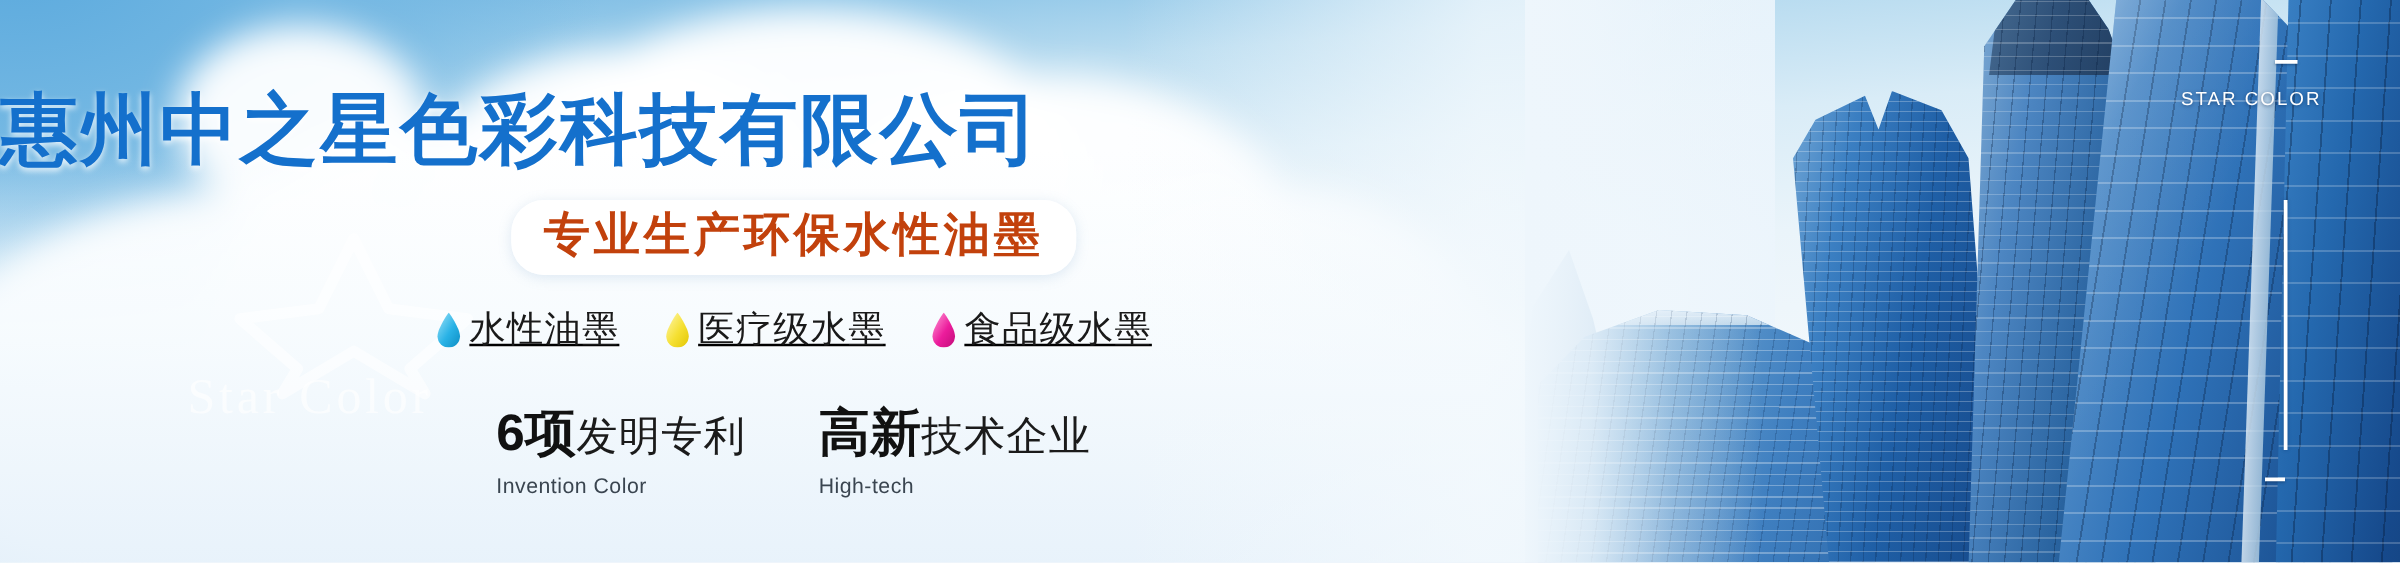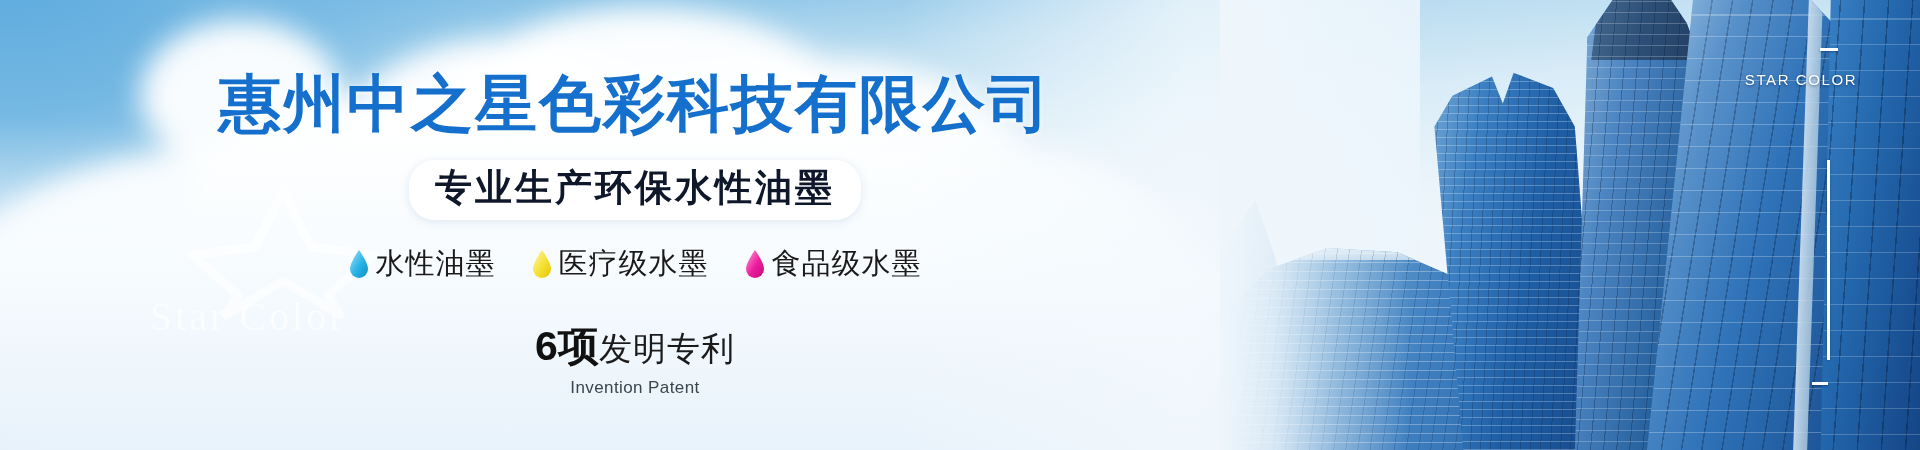--- a/index.html
+++ b/index.html
@@ -204,59 +204,59 @@
     box-shadow:0 1px 2px rgba(0,30,70,.4);
   }
 
   
   .content{
     position:absolute;left:0;top:0;width:1270px;height:450px;z-index:30;
   }
 
   .title{
     position:absolute;left:0;top:62px;width:1270px;
-    text-align:center;
+    text-align:left;
     font-size:62px;font-weight:bold;
     letter-spacing:2px;
     color:#1470cc;
     text-shadow:0 2px 5px rgba(255,255,255,.85);
     white-space:nowrap;
   }
 
   .pill{
     position:absolute;left:50%;top:160px;transform:translateX(-50%);
     background:rgba(255,255,255,.90);
     border-radius:26px;
     padding:6px 26px 10px 26px;
     box-shadow:0 2px 10px rgba(120,160,200,.22);
   }
   .pill-text{
     font-size:37px;font-weight:bold;letter-spacing:3px;
-    color:#0f172a;white-space:nowrap;line-height:44px;
+    color:#c2410c;white-space:nowrap;line-height:44px;
   }
 
   .inks{
     position:absolute;left:0;top:244px;width:1270px;
     display:flex;justify-content:center;align-items:center;
     gap:36px;
   }
-  .ink{display:flex;align-items:center;gap:7px;}
+  .ink{display:flex;align-items:center;gap:7px;text-decoration:underline;}
   .drop{width:20px;height:28px;display:block;}
   .ink-label{
     font-size:29px;font-weight:500;color:#1a1a1a;
     letter-spacing:1px;white-space:nowrap;
     text-shadow:0 1px 2px rgba(255,255,255,.7);
   }
 
   .badges{
     position:absolute;left:0;top:326px;width:1270px;
     display:flex;justify-content:center;align-items:flex-start;
     gap:58px;
   }
-  .badge{text-align:center;}
+  .badge{}
   .badge-main{white-space:nowrap;line-height:40px;}
   .badge-strong{
     font-size:41px;font-weight:bold;color:#111111;letter-spacing:0px;
   }
   .badge-rest{
     font-size:33px;font-weight:400;color:#1b1b1b;letter-spacing:1px;
   }
   .badge-sub{
     margin-top:3px;
     font-size:17px;color:#3a4550;letter-spacing:.4px;
@@ -393,20 +393,26 @@
       </div>
 
     </div>
 
     <div class="badges">
 
       <div class="badge">
         <div class="badge-main">
           <span class="badge-strong">6项</span><span class="badge-rest">发明专利</span>
         </div>
-        <div class="badge-sub">Invention Patent</div>
+        <div class="badge-sub">Invention Color</div>
       </div>
 
+      <div class="badge">
+        <div class="badge-main">
+          <span class="badge-strong">高新</span><span class="badge-rest">技术企业</span>
+        </div>
+        <div class="badge-sub">High-tech</div>
+      </div>
 
     </div>
 
   </div>
 </div>
 
 </body></html>

